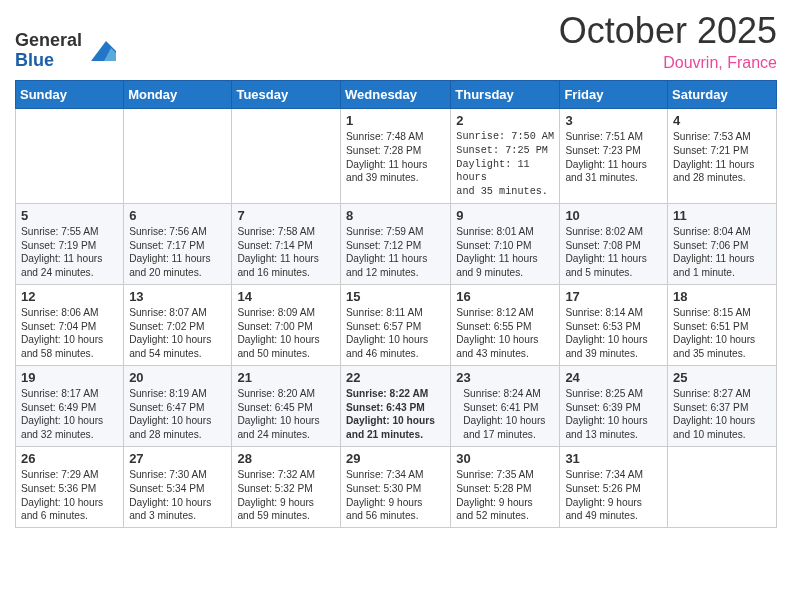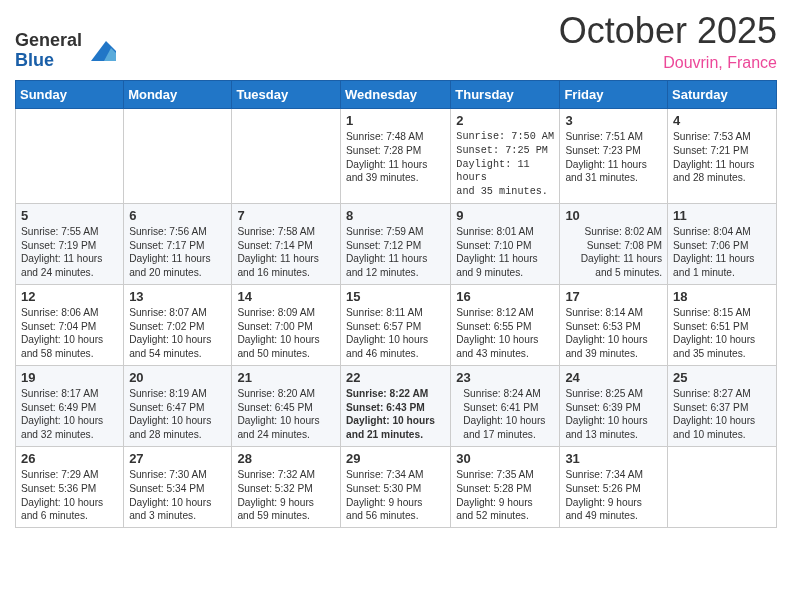--- a/index.html
+++ b/index.html
@@ -191,21 +191,21 @@
           </td>
           <td>
             <span class="day-number">9</span>
             <div class="cell-content" style="white-space: pre-line;">Sunrise: 8:01 AM
 Sunset: 7:10 PM
 Daylight: 11 hours
 and 9 minutes.</div>
           </td>
           <td>
             <span class="day-number">10</span>
-            <div class="cell-content" style="white-space: pre-line; text-align: right;">Sunrise: 8:02 AM
+            <div class="cell-content" style="white-space: pre-line;">Sunrise: 8:02 AM
 Sunset: 7:08 PM
 Daylight: 11 hours
 and 5 minutes.</div>
           </td>
           <td>
             <span class="day-number">11</span>
             <div class="cell-content" style="white-space: pre-line;">Sunrise: 8:04 AM
 Sunset: 7:06 PM
 Daylight: 11 hours
 and 1 minute.</div>

